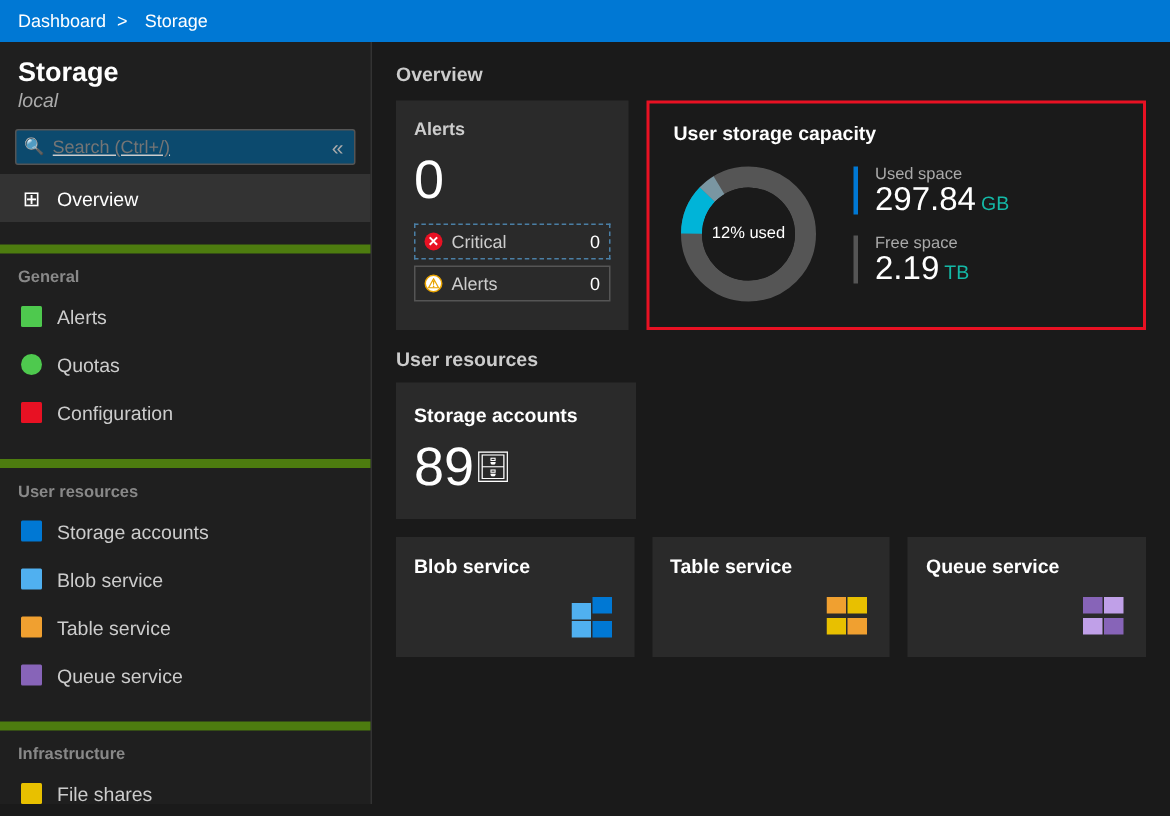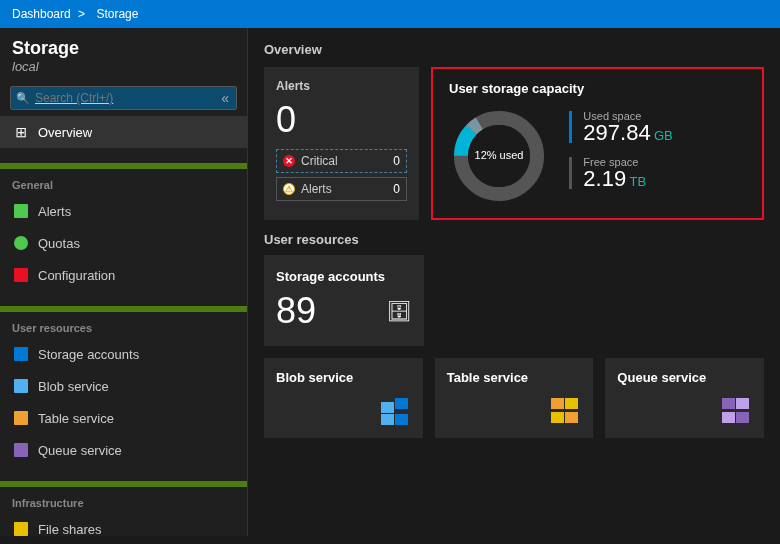--- a/index.html
+++ b/index.html
@@ -60,21 +60,21 @@
     .stat-info { display: inline-block; vertical-align: middle; }
     .stat-label { font-size: 11px; color: #aaa; }
     .stat-value { font-size: 22px; font-weight: 300; color: #fff; line-height: 1; margin-top: 40px; }
     .stat-unit { font-size: 13px; color: #14b8a6; }
 
     
     .section-title { font-size: 13px; font-weight: 600; color: #ccc; margin-bottom: 8px; margin-top: 4px; }
     .user-resources-row { display: flex; gap: 12px; margin-bottom: 12px; }
     .storage-card { background: #2a2a2a; padding: 14px 12px; width: 160px; }
     .storage-card-title { font-size: 13px; font-weight: 600; color: #fff; margin-bottom: 6px; }
-    .storage-num-row { display: flex; align-items: center; justify-content: space-between; }
+    .storage-num-row { display: flex; align-items: center; justify-content: flex-start; }
     .storage-num { font-size: 36px; font-weight: 300; color: #fff; }
 
     
     .services-row { display: flex; gap: 12px; }
     .service-card { background: #2a2a2a; flex: 1; min-height: 80px; padding: 12px; display: flex; flex-direction: column; justify-content: space-between; }
     .service-card-title { font-size: 13px; font-weight: 600; color: #fff; }
     .service-icon-wrap { display: flex; justify-content: flex-end; align-items: flex-end; height: 40px; }
 
     
     .donut-svg { width: 100px; height: 100px; }

